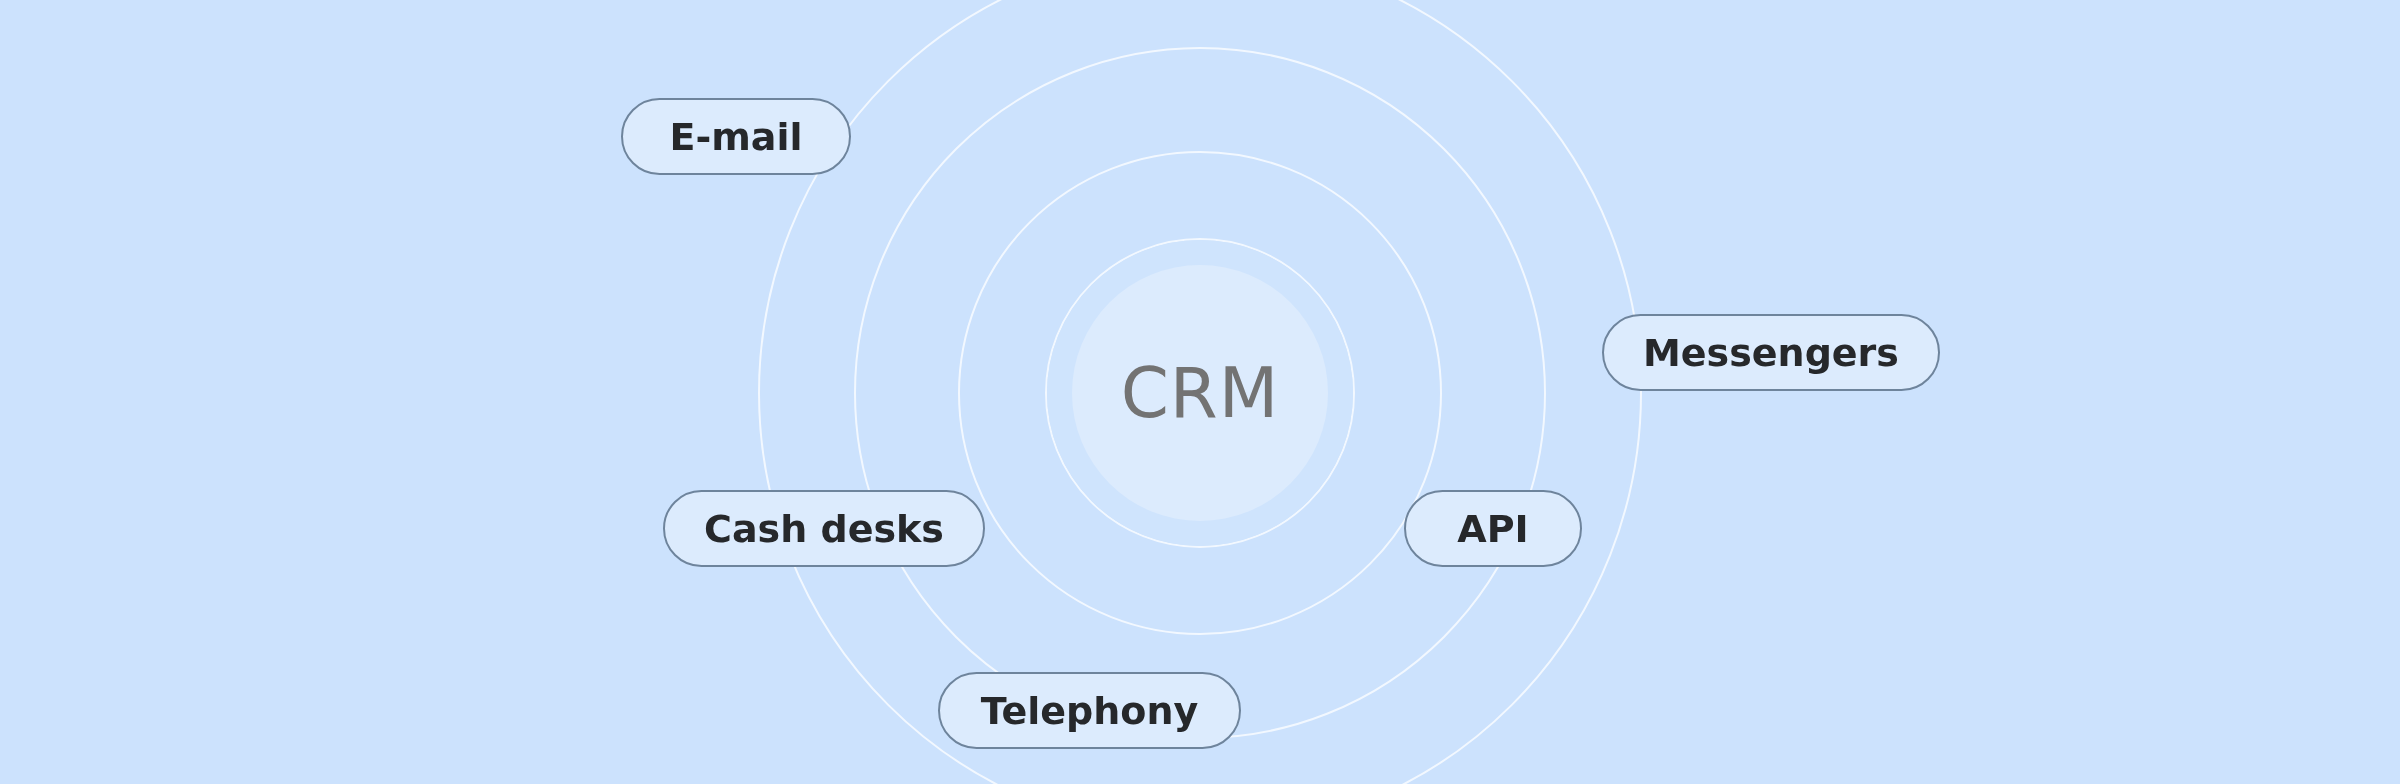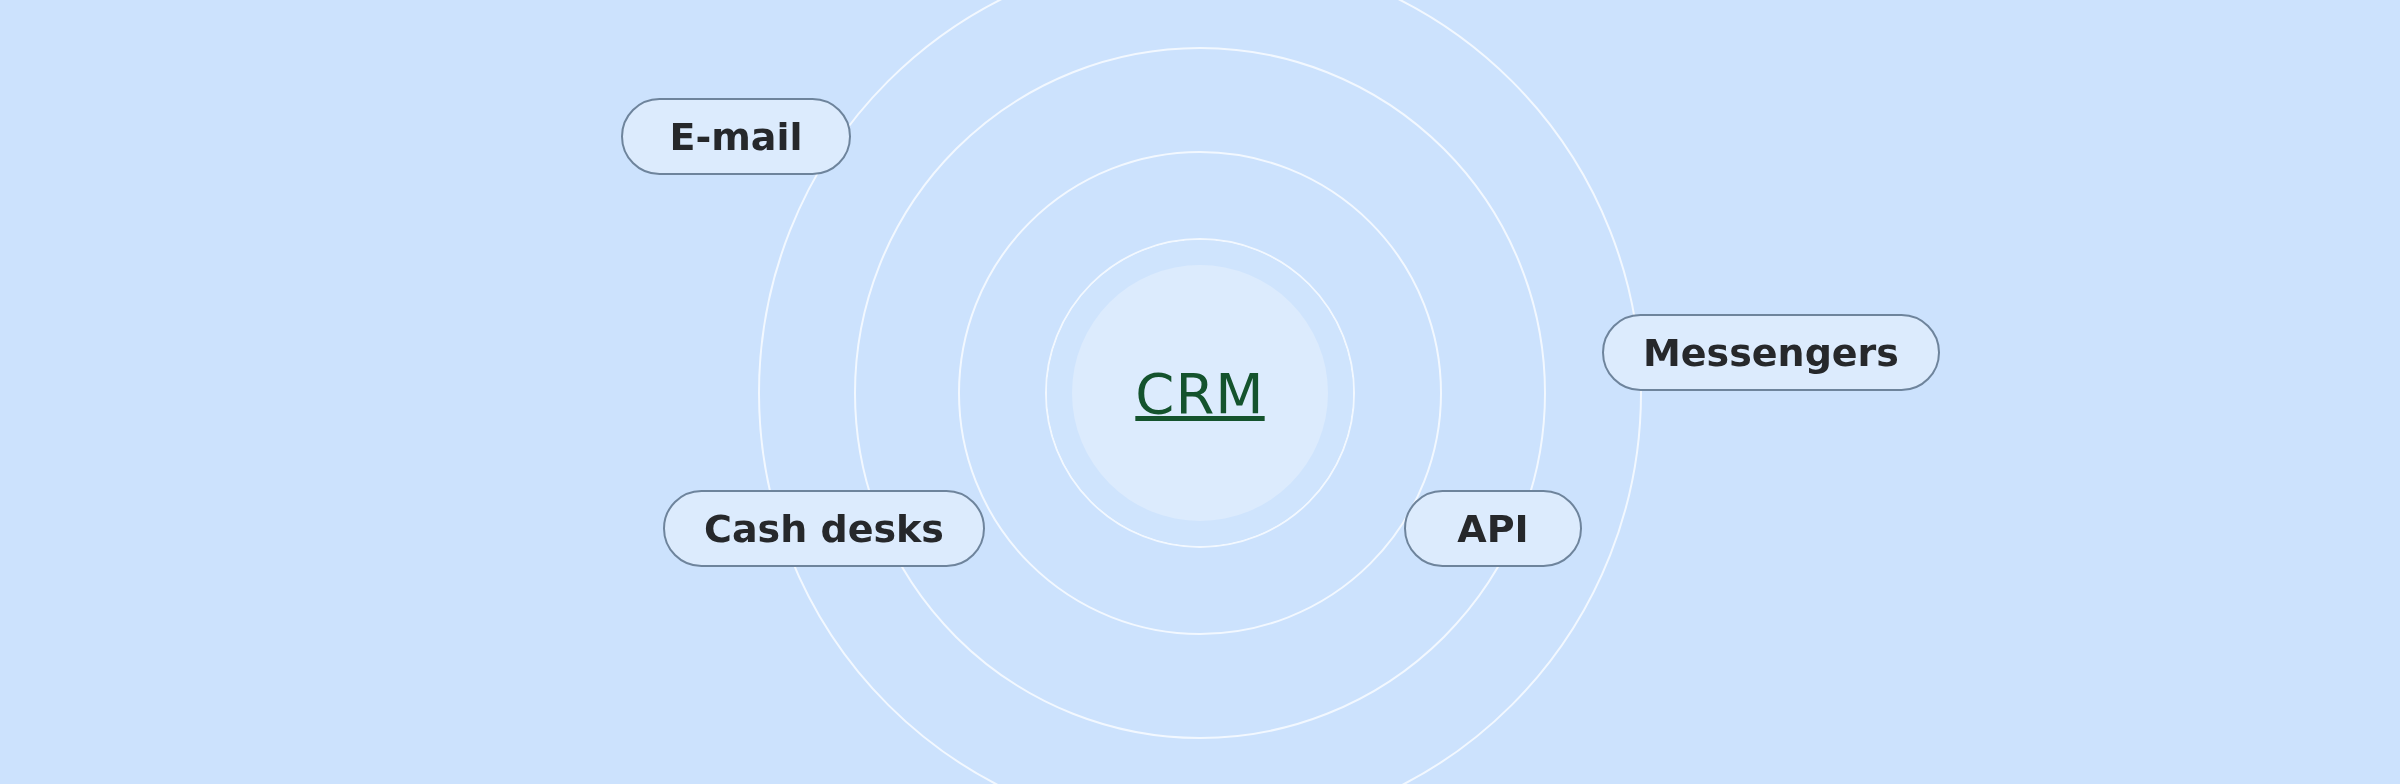--- a/index.html
+++ b/index.html
@@ -18,23 +18,22 @@
   .core {
     position:absolute; border-radius:50%;
     background:#dcebfd;
     display:flex; align-items:center; justify-content:center;
   }
   .core-annulus {
     position:absolute; border-radius:50%;
     background:#cfe4fd;
   }
   .core-label {
-    font-size:56px; font-weight:500; color:#14532d; letter-spacing:1px;
+    font-size:69px; font-weight:500; color:#737373; letter-spacing:1px;
     font-family:"DejaVu Sans", sans-serif;
-    text-decoration:underline;
   }
   .pill {
     position:absolute; box-sizing:border-box;
     height:77px; border-radius:39px;
     background:#dcebfd;
     border:2px solid #6e849c;
     display:flex; align-items:center; justify-content:center;
     color:#26282b; font-size:38px; font-weight:600;
     font-family:"DejaVu Sans", sans-serif;
     cursor:pointer;
@@ -59,13 +58,16 @@
   </div>
   <div class="pill" style="left:1602px;top:314px;width:338px;">
     <span>Messengers</span>
   </div>
   <div class="pill" style="left:663px;top:490px;width:322px;">
     <span>Cash desks</span>
   </div>
   <div class="pill" style="left:1404px;top:490px;width:178px;">
     <span>API</span>
   </div>
+  <div class="pill" style="left:938px;top:672px;width:303px;">
+    <span>Telephony</span>
+  </div>
 </div>
 
 </body></html>

